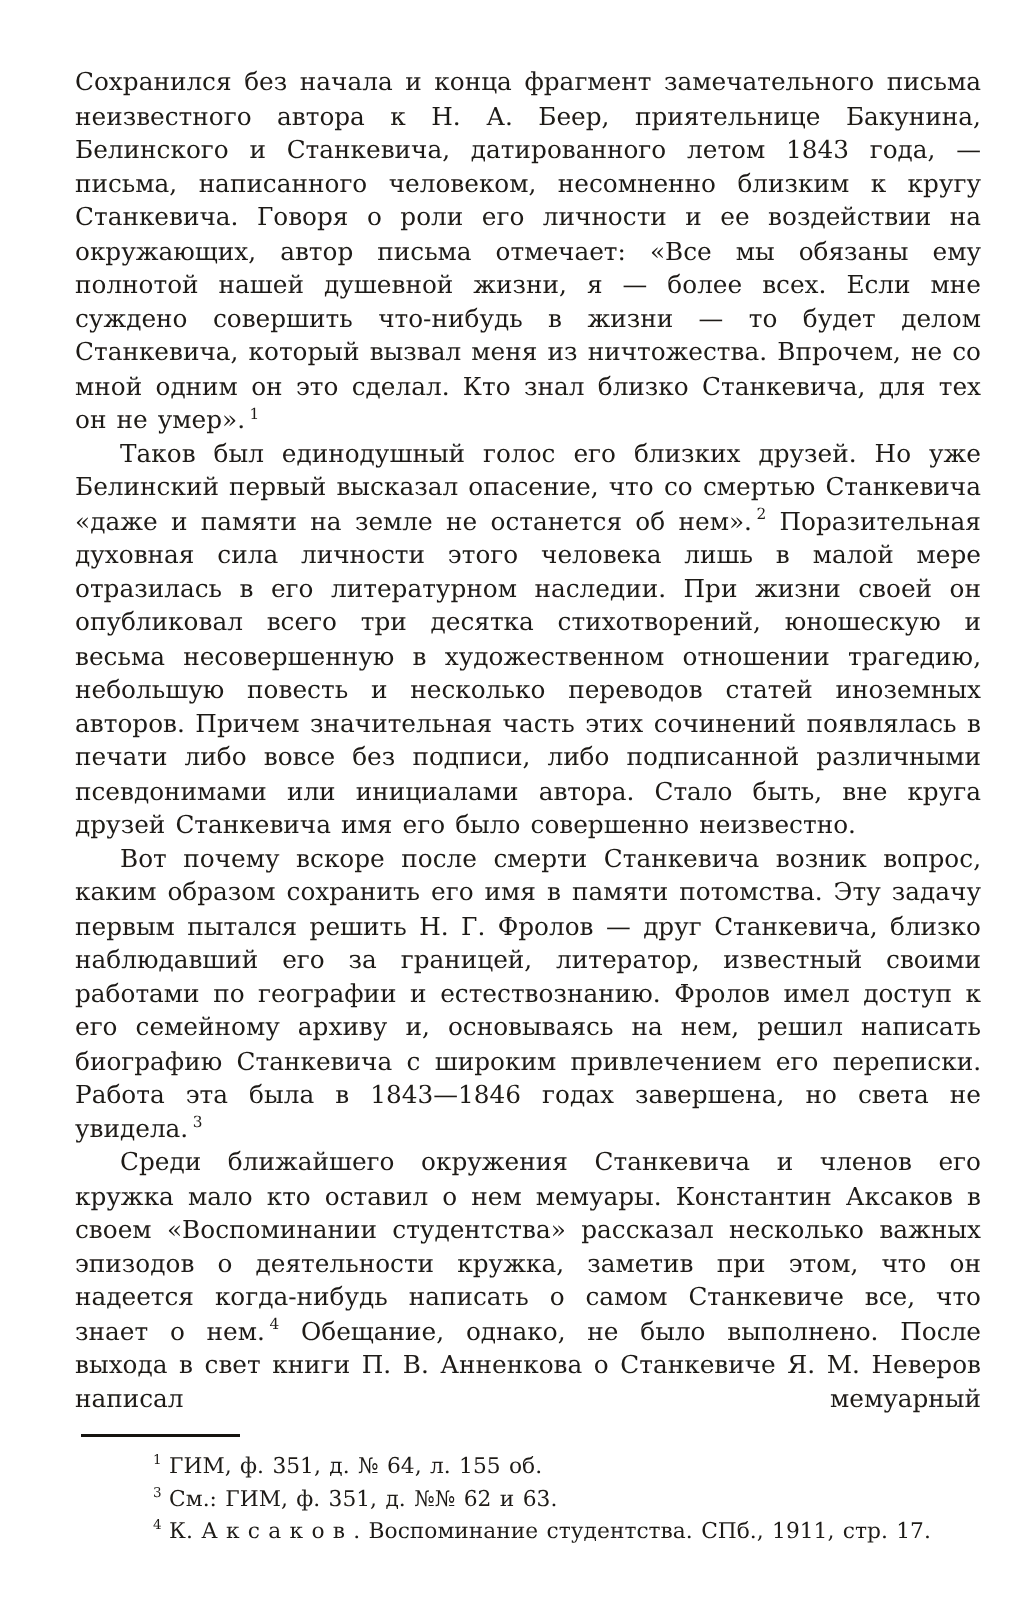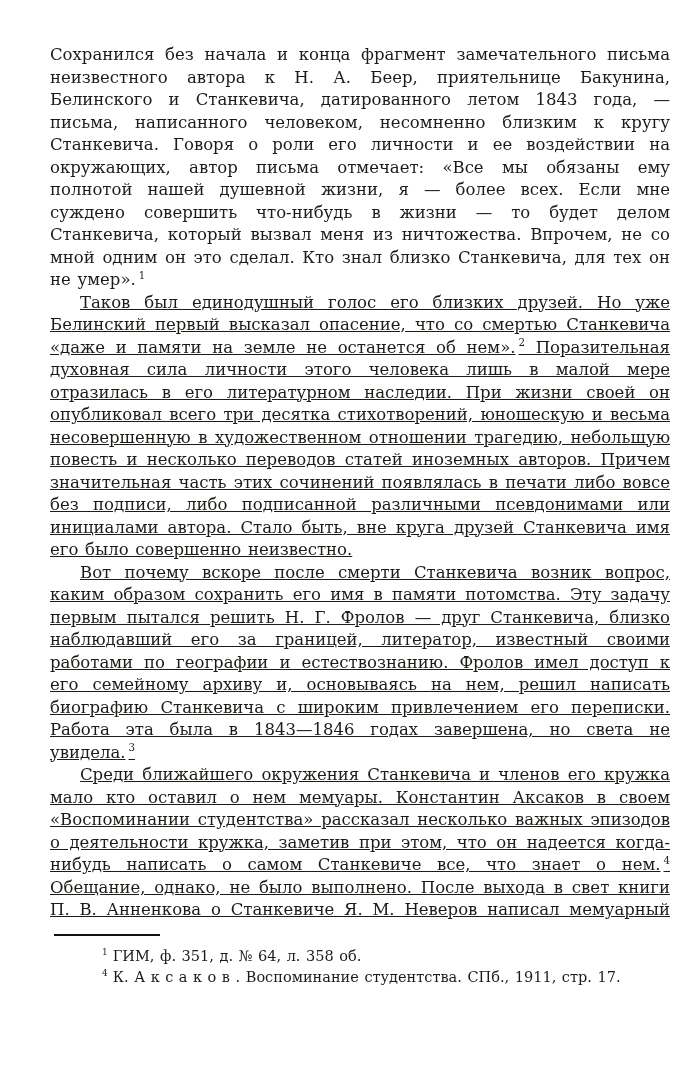--- a/index.html
+++ b/index.html
@@ -8,34 +8,34 @@
     background: #ffffff;
   }
   .page {
     position: relative;
     width: 690px;
     height: 1069px;
     background: #ffffff;
     color: #1e1b17;
     font-family: "DejaVu Serif", "Liberation Serif", serif;
     box-sizing: border-box;
-    padding: 44px 20px 0 50px;
+    padding: 44px 36px 0 50px;
     overflow: hidden;
   }
   .body-text {
     min-height: 838px;
     font-size: 16.5px;
     line-height: 22.5px;
     text-align: justify;
   }
   .para {
     margin: 0;
     word-spacing: 1.5px;
   }
-  .para.indent { text-indent: 30px; text-decoration: underline; }
+  .para.indent { text-indent: 30px; }
   .para.fill-last { text-align-last: justify; }
   sup.fnref {
     font-size: 62%;
     line-height: 0;
     vertical-align: super;
     padding-left: 3px;
     letter-spacing: 0;
   }
   .footnote-rule {
     width: 106px;
@@ -64,17 +64,18 @@
 
 <div class="page">
   <main class="body-text">
       <p class="para"><span>Сохранился без начала и конца фрагмент замечательного письма неизвестного автора к Н. А. Беер, приятельнице Бакунина, Белинского и Станкевича, датированного летом 1843 года, — письма, написанного человеком, несомненно близким к кругу Станкевича. Говоря о роли его личности и ее воздействии на окружающих, автор письма отмечает: «Все мы обязаны ему полнотой нашей душевной жизни, я — более всех. Если мне суждено совершить что-нибудь в жизни — то будет делом Станкевича, который вызвал меня из ничтожества. Впрочем, не со мной одним он это сделал. Кто знал близко Станкевича, для тех он не умер».</span><sup class="fnref">1</sup></p>
       <p class="para indent"><span>Таков был единодушный голос его близких друзей. Но уже Белинский первый высказал опасение, что со смертью Станкевича «даже и памяти на земле не останется об нем».</span><sup class="fnref">2</sup><span> Поразительная духовная сила личности этого человека лишь в малой мере отразилась в его литературном наследии. При жизни своей он опубликовал всего три десятка стихотворений, юношескую и весьма несовершенную в художественном отношении трагедию, небольшую повесть и несколько переводов статей иноземных авторов. Причем значительная часть этих сочинений появлялась в печати либо вовсе без подписи, либо подписанной различными псевдонимами или инициалами автора. Стало быть, вне круга друзей Станкевича имя его было совершенно неизвестно.</span></p>
       <p class="para indent"><span>Вот почему вскоре после смерти Станкевича возник вопрос, каким образом сохранить его имя в памяти потомства. Эту задачу первым пытался решить Н. Г. Фролов — друг Станкевича, близко наблюдавший его за границей, литератор, известный своими работами по географии и естествознанию. Фролов имел доступ к его семейному архиву и, основываясь на нем, решил написать биографию Станкевича с широким привлечением его переписки. Работа эта была в 1843—1846 годах завершена, но света не увидела.</span><sup class="fnref">3</sup></p>
       <p class="para indent fill-last"><span>Среди ближайшего окружения Станкевича и членов его кружка мало кто оставил о нем мемуары. Константин Аксаков в своем «Воспоминании студентства» рассказал несколько важных эпизодов о деятельности кружка, заметив при этом, что он надеется когда-нибудь написать о самом Станкевиче все, что знает о нем.</span><sup class="fnref">4</sup><span> Обещание, однако, не было выполнено. После выхода в свет книги П. В. Анненкова о Станкевиче Я. М. Неверов написал мемуарный</span></p>
     </main>
   <div class="footnote-rule"></div>
   <section class="footnotes">
-      <p class="footnote"><sup class="fnref fn-marker">1</sup><span>ГИМ, ф. 351, д. № 64, л. 358 об.</span></p>
+      <p class="footnote"><sup class="fnref fn-marker">1</sup><span>ГИМ, ф. 351, д. № 64, л. 155 об.</span></p>
+      <p class="footnote"><sup class="fnref fn-marker">3</sup><span>См.: ГИМ, ф. 351, д. №№ 62 и 63.</span></p>
       <p class="footnote"><sup class="fnref fn-marker">4</sup><span>К. </span><span class="spaced">Аксаков</span><span>. Воспоминание студентства. СПб., 1911, стр. 17.</span></p>
     </section>
 
 </div>
 
 </body></html>

